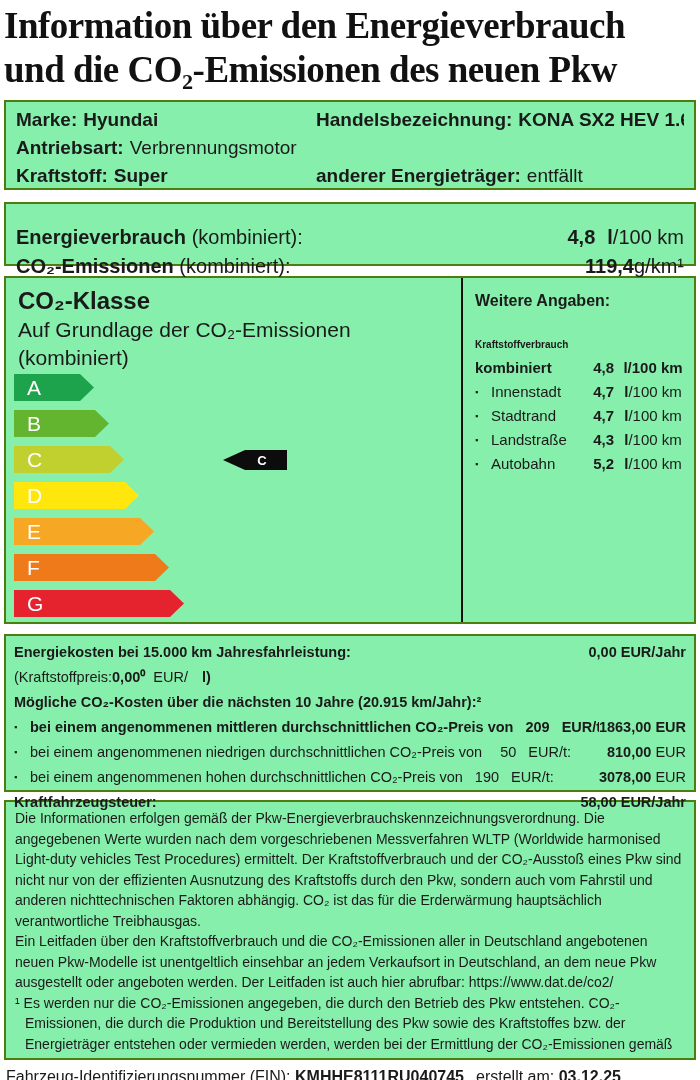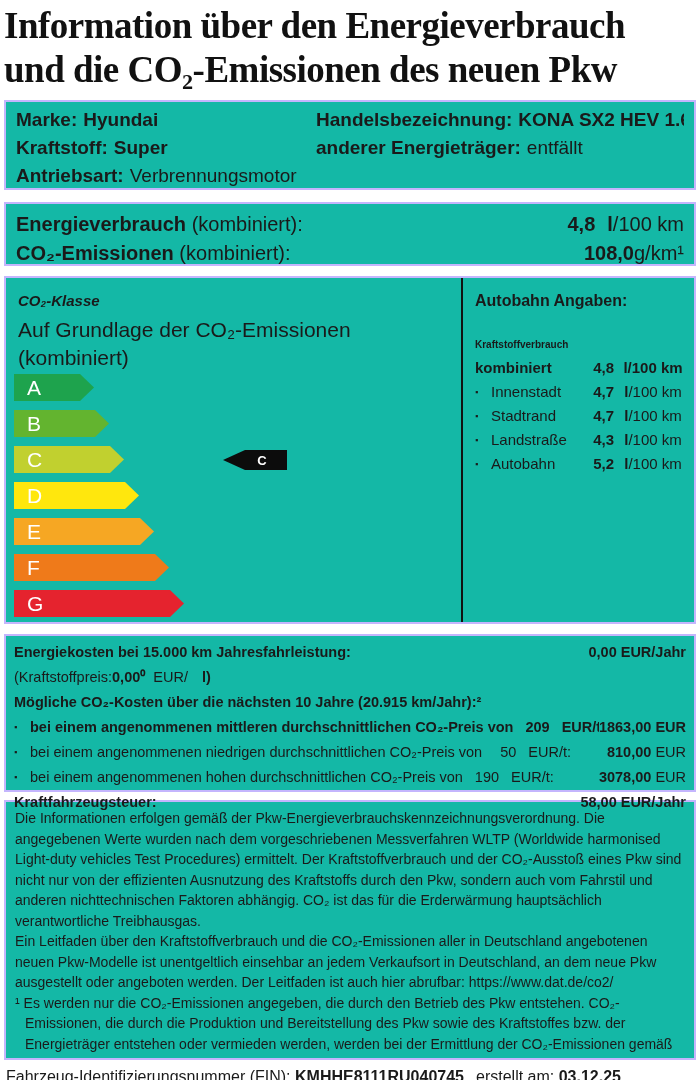--- a/index.html
+++ b/index.html
@@ -3,41 +3,41 @@
 <meta charset="utf-8">
 <style>
   * { margin:0; padding:0; box-sizing:border-box; }
   html,body { width:700px; background:#fff; color:#1a1a1a; font-family:"Liberation Sans", sans-serif; }
   body { width:700px; height:1080px; overflow:hidden; }
   .page { width:700px; height:1080px; padding:4px 4px 0 4px; position:relative; }
 
   .title { font-family:"Liberation Serif","DejaVu Serif",serif; font-weight:bold; font-size:37px; line-height:44px; letter-spacing:-0.5px; color:#111; margin:0 0 8px 0; }
   .title span { display:block; }
 
-  .box { border:2px solid #c4b5fd; background:#14b8a6; }
+  .box { border:2px solid #4d7c0f; background:#86efac; }
 
   
   .vehicle-box { height:90px; padding:4px 10px; margin-bottom:12px; overflow:hidden; }
   .vrow { display:flex; line-height:28px; font-size:19px; white-space:nowrap; }
   .vcol1 { width:300px; flex:0 0 300px; overflow:hidden; }
   .vcol2 { flex:1; overflow:hidden; }
   .b { font-weight:bold; }
   .lbl { font-weight:bold; margin-right:6px; }
 
   
-  .cons-box { height:64px; padding:6px 10px; margin-bottom:10px; }
+  .cons-box { height:64px; padding:19px 10px; margin-bottom:10px; }
   .crow { display:flex; justify-content:space-between; align-items:baseline; font-size:20px; line-height:29px; }
   .crow .right { white-space:nowrap; }
   .unit-rest { font-weight:normal; }
   .gap-l { margin-left:12px; }
 
   
   .class-box { height:348px; margin-bottom:10px; display:flex; }
   .class-left { flex:1; padding:8px 0 0 12px; position:relative; }
-  .class-title { font-size:15px; font-weight:bold; line-height:30px;font-style:italic; }
+  .class-title { font-size:24px; font-weight:bold; line-height:30px; }
   .class-sub { font-size:21px; line-height:28px; }
   .chart { position:absolute; left:8px; top:96px; width:440px; height:247px; }
   .bar { position:absolute; left:0; height:27px; clip-path:polygon(0 0, calc(100% - 14px) 0, 100% 50%, calc(100% - 14px) 100%, 0 100%); display:flex; align-items:center; }
   .bar-letter { color:#fff; font-size:21px; padding-left:13px; line-height:27px; }
   .bar-0 { top:0;   width:80px; }
   .bar-1 { top:36px;  width:95px; }
   .bar-2 { top:72px;  width:110px; }
   .bar-3 { top:108px; width:125px; }
   .bar-4 { top:144px; width:140px; }
   .bar-5 { top:180px; width:155px; }
@@ -83,42 +83,42 @@
   <div class="box vehicle-box">
     <div class="vrow">
       <div class="vcol1">
         <span class="lbl">Marke:</span><span class="b">Hyundai</span>
       </div>
       <div class="vcol2">
         <span class="lbl">Handelsbezeichnung:</span><span class="b">KONA SX2 HEV 1.6</span>
       </div>
     </div>
     <div class="vrow">
+      <div>
+        <span class="lbl">Antriebsart:</span><span>Verbrennungsmotor</span>
+      </div>
+    </div>
+    <div class="vrow">
       <div class="vcol1">
         <span class="lbl">Kraftstoff:</span><span class="b">Super</span>
       </div>
       <div class="vcol2">
         <span class="lbl">anderer Energieträger:</span><span>entfällt</span>
-      </div>
-    </div>
-    <div class="vrow">
-      <div>
-        <span class="lbl">Antriebsart:</span><span>Verbrennungsmotor</span>
       </div>
     </div>
   </div>
 
   <div class="box cons-box">
     <div class="crow">
       <div><span class="b">Energieverbrauch</span><span> (kombiniert):</span></div>
       <div class="right"><span class="b">4,8</span><span class="b gap-l">l</span><span class="unit-rest">/100 km</span></div>
     </div>
     <div class="crow">
       <div><span class="b">CO₂-Emissionen</span><span> (kombiniert):</span></div>
-      <div class="right"><span class="b">108,0</span><span class="unit-rest">g/km¹</span></div>
+      <div class="right"><span class="b">119,4</span><span class="unit-rest">g/km¹</span></div>
     </div>
   </div>
 
   <div class="box class-box">
     <div class="class-left">
       <div class="class-title">CO₂-Klasse</div>
       <div class="class-sub">Auf Grundlage der CO₂-Emissionen (kombiniert)</div>
       <div class="chart">
         <div class="bar bar-0" style="background: rgb(30, 163, 77);">
             <span class="bar-letter">A</span>
@@ -140,21 +140,21 @@
           </div>
         <div class="bar bar-6" style="background: rgb(229, 35, 46);">
             <span class="bar-letter">G</span>
           </div>
         <div class="indicator" style="background: rgb(12, 12, 12);">
             <span class="ind-letter">C</span>
           </div>
       </div>
     </div>
     <div class="class-right">
-      <div class="wa-title">Autobahn Angaben:</div>
+      <div class="wa-title">Weitere Angaben:</div>
       <div class="wa-section">Kraftstoffverbrauch</div>
       <div class="wa-row combined">
         <span>kombiniert</span>
         <span class="val">4,8</span>
         <span class="unit"><span class="b">l</span><span>/100 km</span></span>
       </div>
       <div class="wa-row bullet">
         <span class="bullet-dot">▪</span>
         <span>Innenstadt</span>
         <span class="val">4,7</span>

